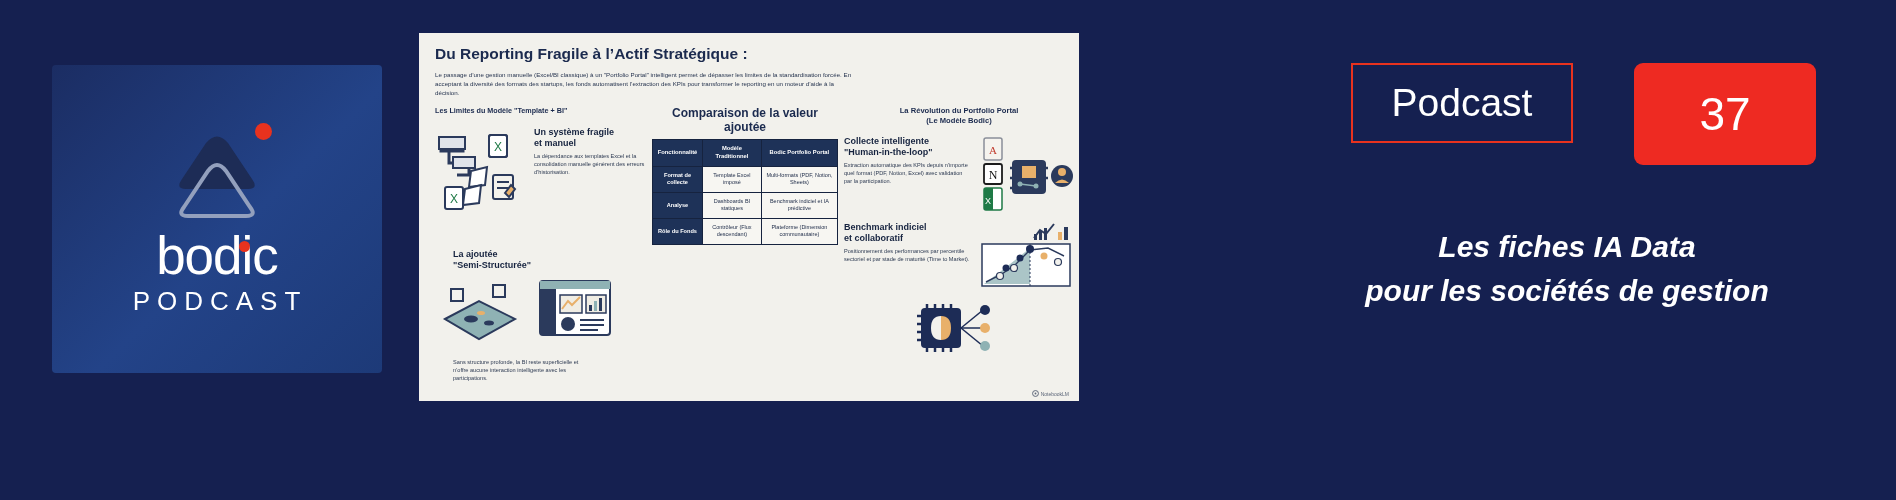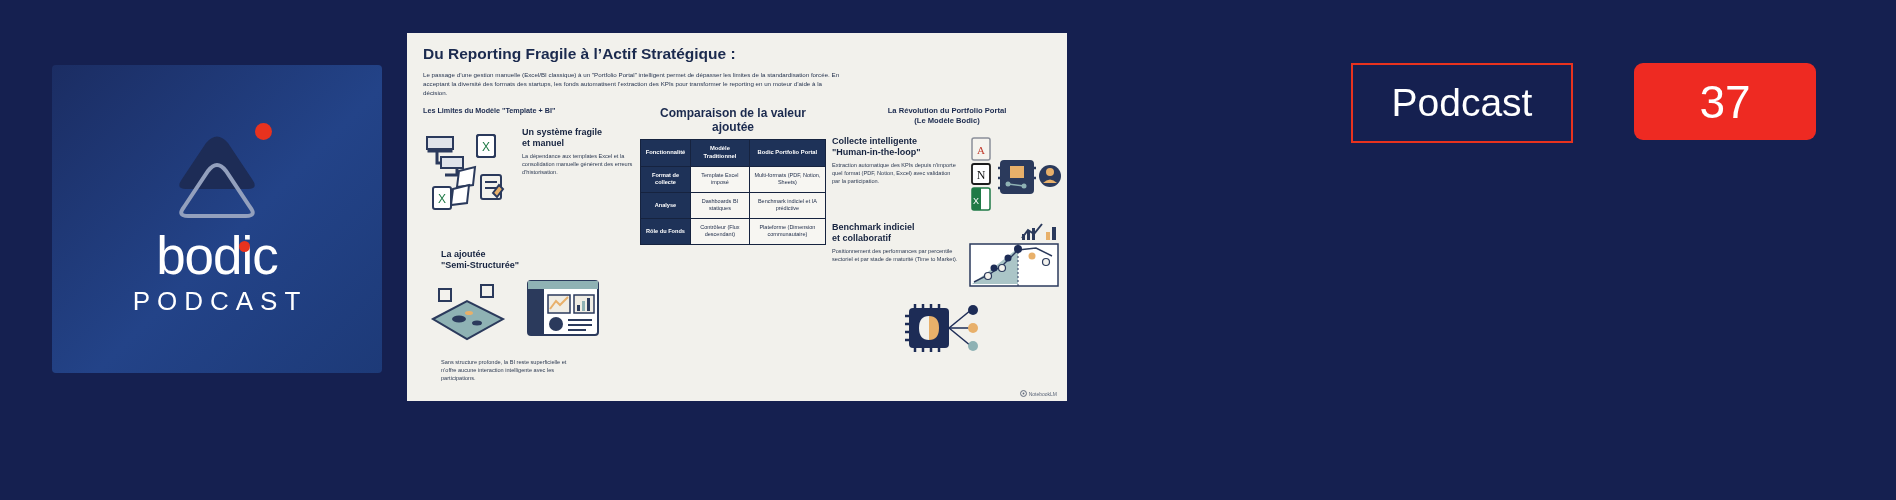--- a/index.html
+++ b/index.html
@@ -37,21 +37,21 @@
   .logo-wordmark .idot {
     position: absolute; width: 11px; height: 11px; border-radius: 50%;
     background: #e8321e; right: 28px; top: 10px;
   }
   .logo-sub {
     color: #ffffff; font-size: 26px; letter-spacing: 7px;
     font-weight: 400; margin-top: 4px; padding-left: 6px;
   }
   
   .info-card {
-    position: absolute; left: 400px; top: 26px;
+    position: absolute; left: 412px; top: 26px;
     width: 660px; height: 368px;
     background: #f2f1ec;
     color: #1b2a4e;
     padding: 12px 16px 6px 16px;
   }
   .ig-title { font-size: 15.5px; font-weight: bold; line-height: 1.22; color: #1b2a4e; }
   .ig-intro { font-size: 6.2px; line-height: 1.42; margin-top: 7px; color: #26344f; width: 420px; }
   .ig-cols { display: flex; margin-top: 9px; gap: 6px; }
   .col-left  { width: 218px; }
   .col-mid   { width: 190px; }
@@ -81,21 +81,21 @@
   
   .podcast-box {
     position: absolute; left: 1344px; top: 56px;
     width: 222px; height: 80px;
     border: 2px solid #e8321e;
     display: flex; align-items: center; justify-content: center;
   }
   .podcast-box span { color: #ffffff; font-size: 39px; font-weight: 400; }
   .num-box {
     position: absolute; left: 1627px; top: 56px;
-    width: 182px; height: 77px;
+    width: 182px; height: 102px;
     background: #ee2a22; border-radius: 9px;
     display: flex; align-items: center; justify-content: center;
   }
   .num-box span { color: #ffffff; font-size: 46px; font-weight: 400; }
   .tagline {
     position: absolute; left: 1250px; top: 218px; width: 620px;
     text-align: center; color: #ffffff;
     font-size: 30px; font-style: italic; font-weight: bold; line-height: 1.45;
   }
 </style>
@@ -357,14 +357,18 @@
       <span>NotebookLM</span>
     </div>
   </div>
 
   <div class="podcast-box">
     <span>Podcast</span>
   </div>
   <div class="num-box">
     <span>37</span>
   </div>
+  <div class="tagline">
+    <div>Les fiches IA Data</div>
+    <div>pour les sociétés de gestion</div>
+  </div>
 
 </div>
 
 </body></html>

